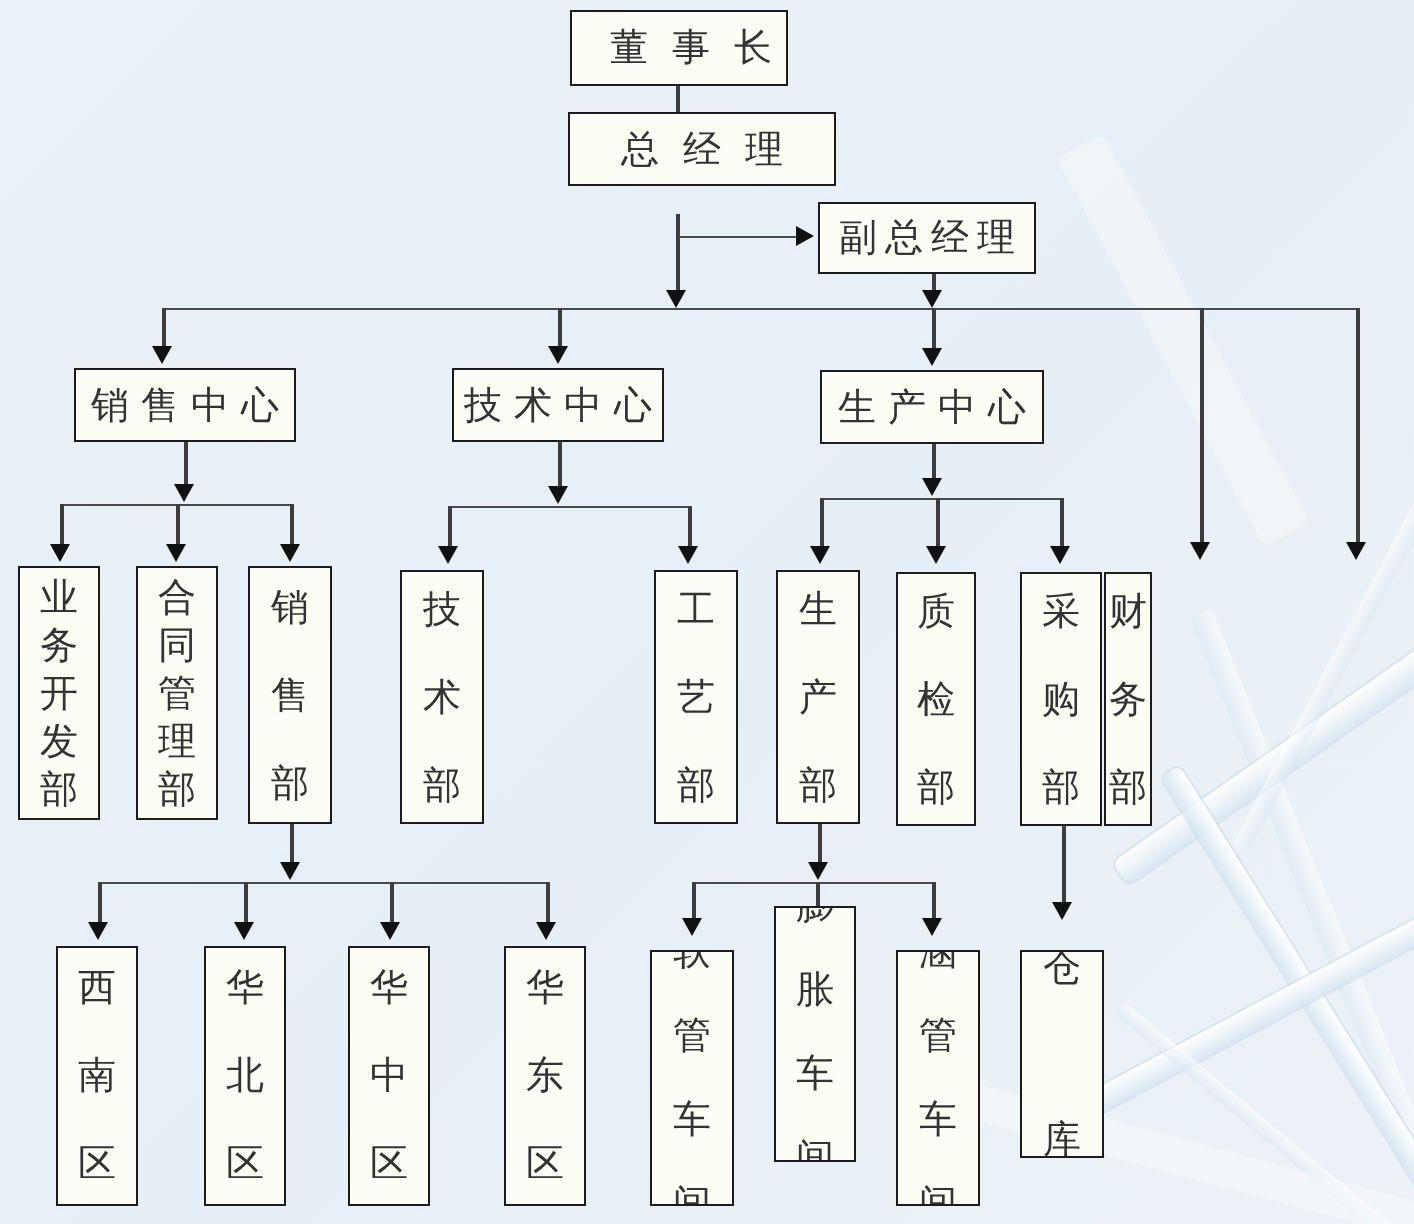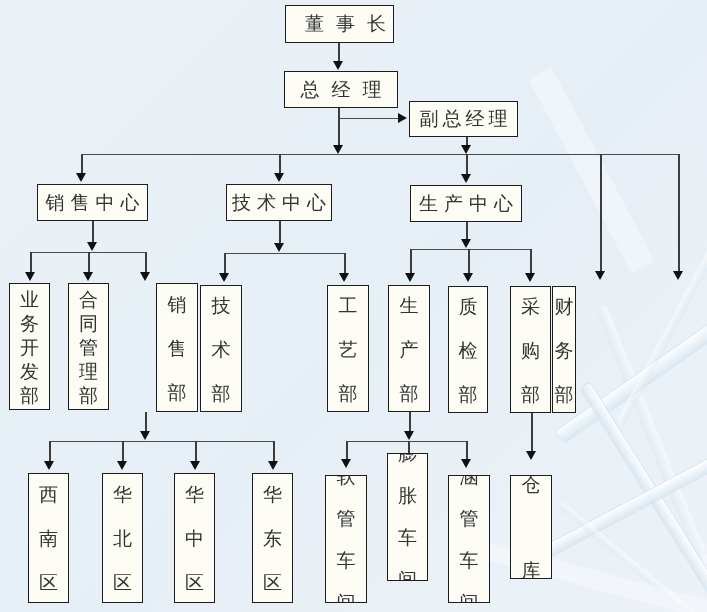--- a/index.html
+++ b/index.html
@@ -118,21 +118,21 @@
       <div class="ad" style="left: 403px; top: 459px;"></div>
       <div class="lv" style="left: 466px; top: 441px; height: 19px;"></div>
       <div class="ad" style="left: 461px; top: 459px;"></div>
       <div class="lv" style="left: 531px; top: 413px; height: 39px;"></div>
       <div class="ad" style="left: 526px; top: 451px;"></div>
     </div>
 
   <div class="box hbox ls12" style="left:285px;top:5px;width:109px;height:38px;padding-left:12px;">
       <span>董事长</span>
     </div>
-  <div class="box hbox ls12" style="left:284px;top:71px;width:114px;height:37px;">
+  <div class="box hbox ls12" style="left:284px;top:56px;width:134px;height:37px;">
       <span>总经理</span>
     </div>
   <div class="box hbox ls4" style="left:409px;top:101px;width:109px;height:36px;">
       <span>副总经理</span>
     </div>
 
   <div class="box hbox ls6" style="left:37px;top:184px;width:111px;height:37px;">
       <span>销售中心</span>
     </div>
   <div class="box hbox ls6" style="left:226px;top:184px;width:106px;height:37px;">
@@ -141,21 +141,21 @@
   <div class="box hbox ls6" style="left:410px;top:185px;width:112px;height:37px;">
       <span>生产中心</span>
     </div>
 
   <div class="box vbox v5" style="left:9px;top:283px;width:41px;height:127px;">
       <span class="vtext">业务开发部</span>
     </div>
   <div class="box vbox v5" style="left:68px;top:283px;width:41px;height:127px;">
       <span class="vtext">合同管理部</span>
     </div>
-  <div class="box vbox v3" style="left:124px;top:283px;width:42px;height:129px;margin-left:32px;">
+  <div class="box vbox v3" style="left:124px;top:283px;width:42px;height:129px;">
       <span class="vtext">销售部</span>
     </div>
   <div class="box vbox v3" style="left:200px;top:285px;width:42px;height:127px;">
       <span class="vtext">技术部</span>
     </div>
   <div class="box vbox v3" style="left:327px;top:285px;width:42px;height:127px;">
       <span class="vtext">工艺部</span>
     </div>
   <div class="box vbox v3" style="left:388px;top:285px;width:42px;height:127px;">
       <span class="vtext">生产部</span>

